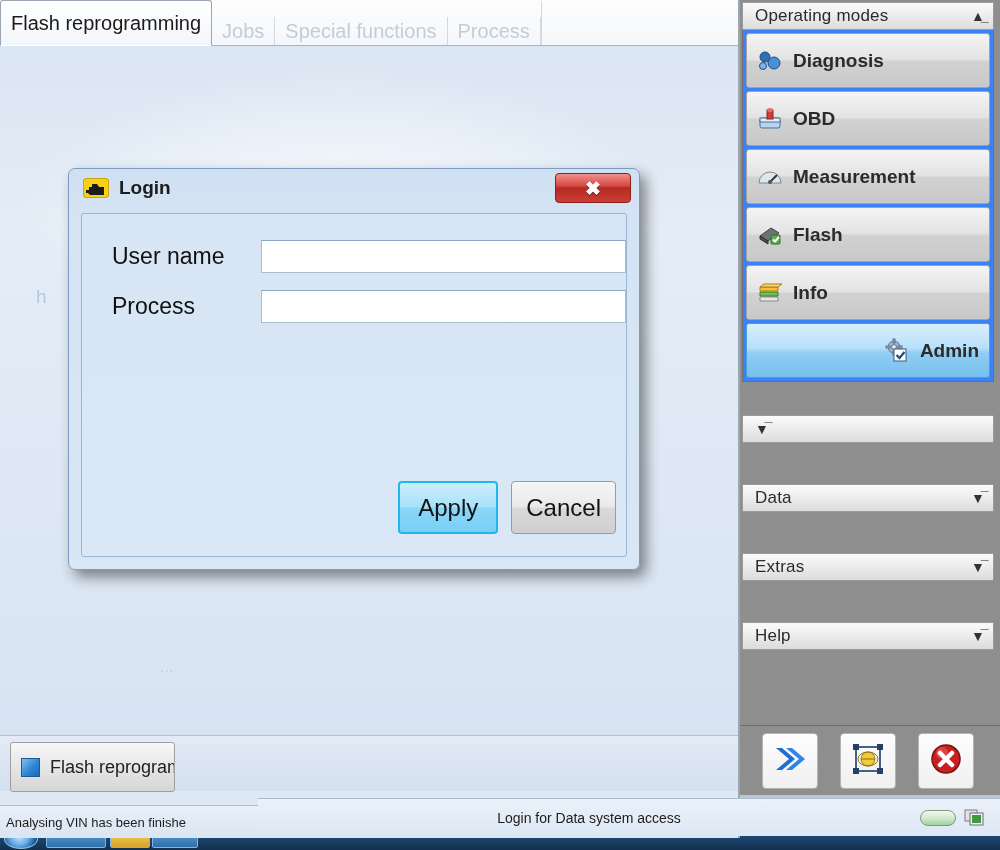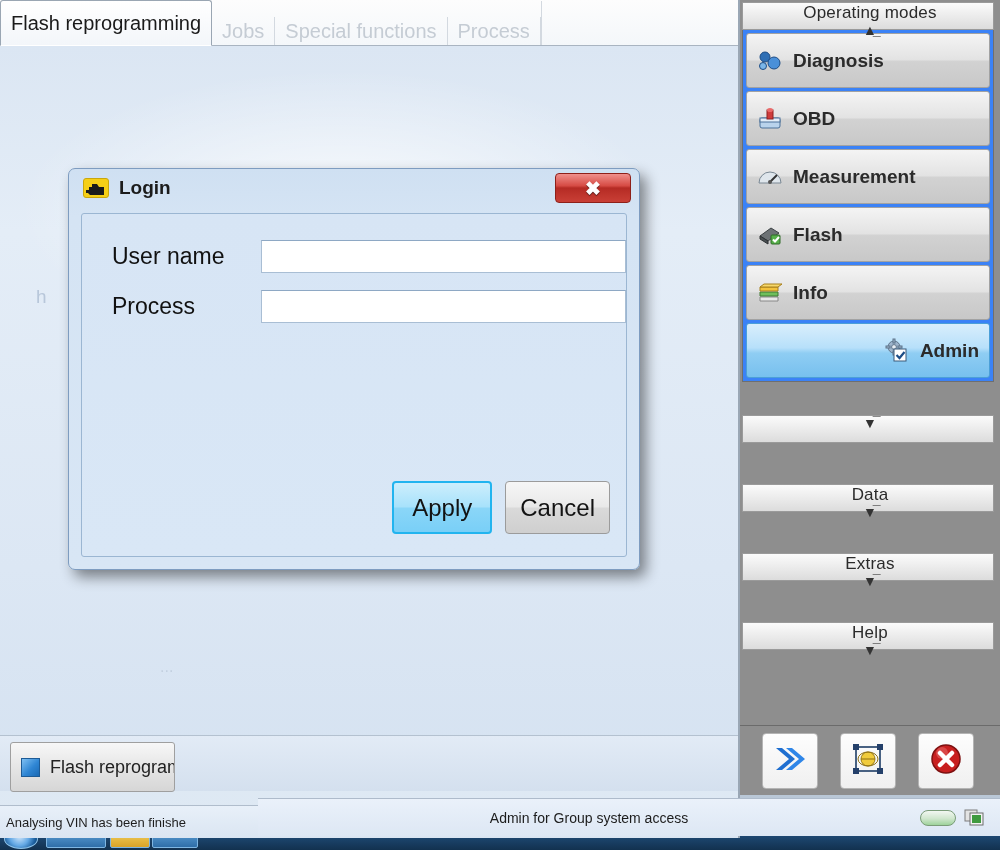--- a/index.html
+++ b/index.html
@@ -39,21 +39,21 @@
     border-left:1px solid #5f5f5f;
   }
   .sb-panel {
     position:absolute; left:8px; width:252px;
     background:#8e8e8e;
   }
   .sb-header {
     height:28px; display:flex; align-items:center; padding:0 8px 0 12px;
     background: linear-gradient(180deg,#fbfbfb 0%, #eaeaea 55%, #dcdcdc 100%);
     border:1px solid #9a9a9a;
-    font-size:17px; color:#2b2b2b; letter-spacing:.2px;flex-direction:column;
+    font-size:17px; color:#2b2b2b; letter-spacing:.2px;
   }
   .sb-header .lbl { flex:1; }
   .chev { font-size:14px; color:#333; line-height:1; font-weight:bold; }
 
   .modes-box {
     border:1px solid #6f6f6f; border-top:none;
     background:#3b82f6; padding:3px;font-weight:bold;
   }
   .mode-item {
     height:55px; display:flex; align-items:center; gap:10px; padding:0 10px;
@@ -201,21 +201,21 @@
   .field-row.r2 { margin-top:10px; }
   .field-label { width:155px; font-size:23px; color:#111; }
   .field-input {
     width:378px; height:33px;
     background:#ffffff; border:1px solid #a9bed4;
     border-top-color:#8ea8c4;
     font-size:17px; padding:0 6px; color:#111;
     font-family:"Liberation Sans", sans-serif;
   }
   .dlg-actions {
-    position:absolute; right:16px; bottom:22px;
+    position:absolute; right:10px; bottom:22px;
     display:flex; gap:13px; align-items:flex-start;
   }
   .btn {
     height:53px; min-width:100px; padding:0 14px;
     font-size:24px; color:#131313; border-radius:4px;
     display:flex; align-items:center; justify-content:center;
     font-family:"Liberation Sans", sans-serif;
   }
   .btn-apply {
     background: linear-gradient(180deg,#cdeefc 0%, #a8e2fb 48%, #8ad6f8 52%, #79cff7 100%);
@@ -417,21 +417,21 @@
       <span>Flash reprogram</span>
     </div>
 
     <div class="statusbar">
       <span>Analysing VIN has been finishe</span>
     </div>
   </div>
 
   <div class="global-status">
     <span class="gs-spacer"></span>
-    <span>Admin for Group system access</span>
+    <span>Login for Data system access</span>
     <span class="gs-spacer"></span>
     <span class="prog-pill"></span>
     <span class="cards-ico">
       <svg width="22" height="18" viewBox="0 0 22 18">
         <rect x="1" y="1" width="12" height="11" fill="#e3e3e3" stroke="#7d7d7d"></rect>
         <rect x="6" y="4" width="13" height="12" fill="#f3f3f3" stroke="#6d6d6d"></rect>
         <rect x="8" y="6" width="9" height="8" fill="#3f9a3f"></rect>
       </svg>
     </span>
   </div>

